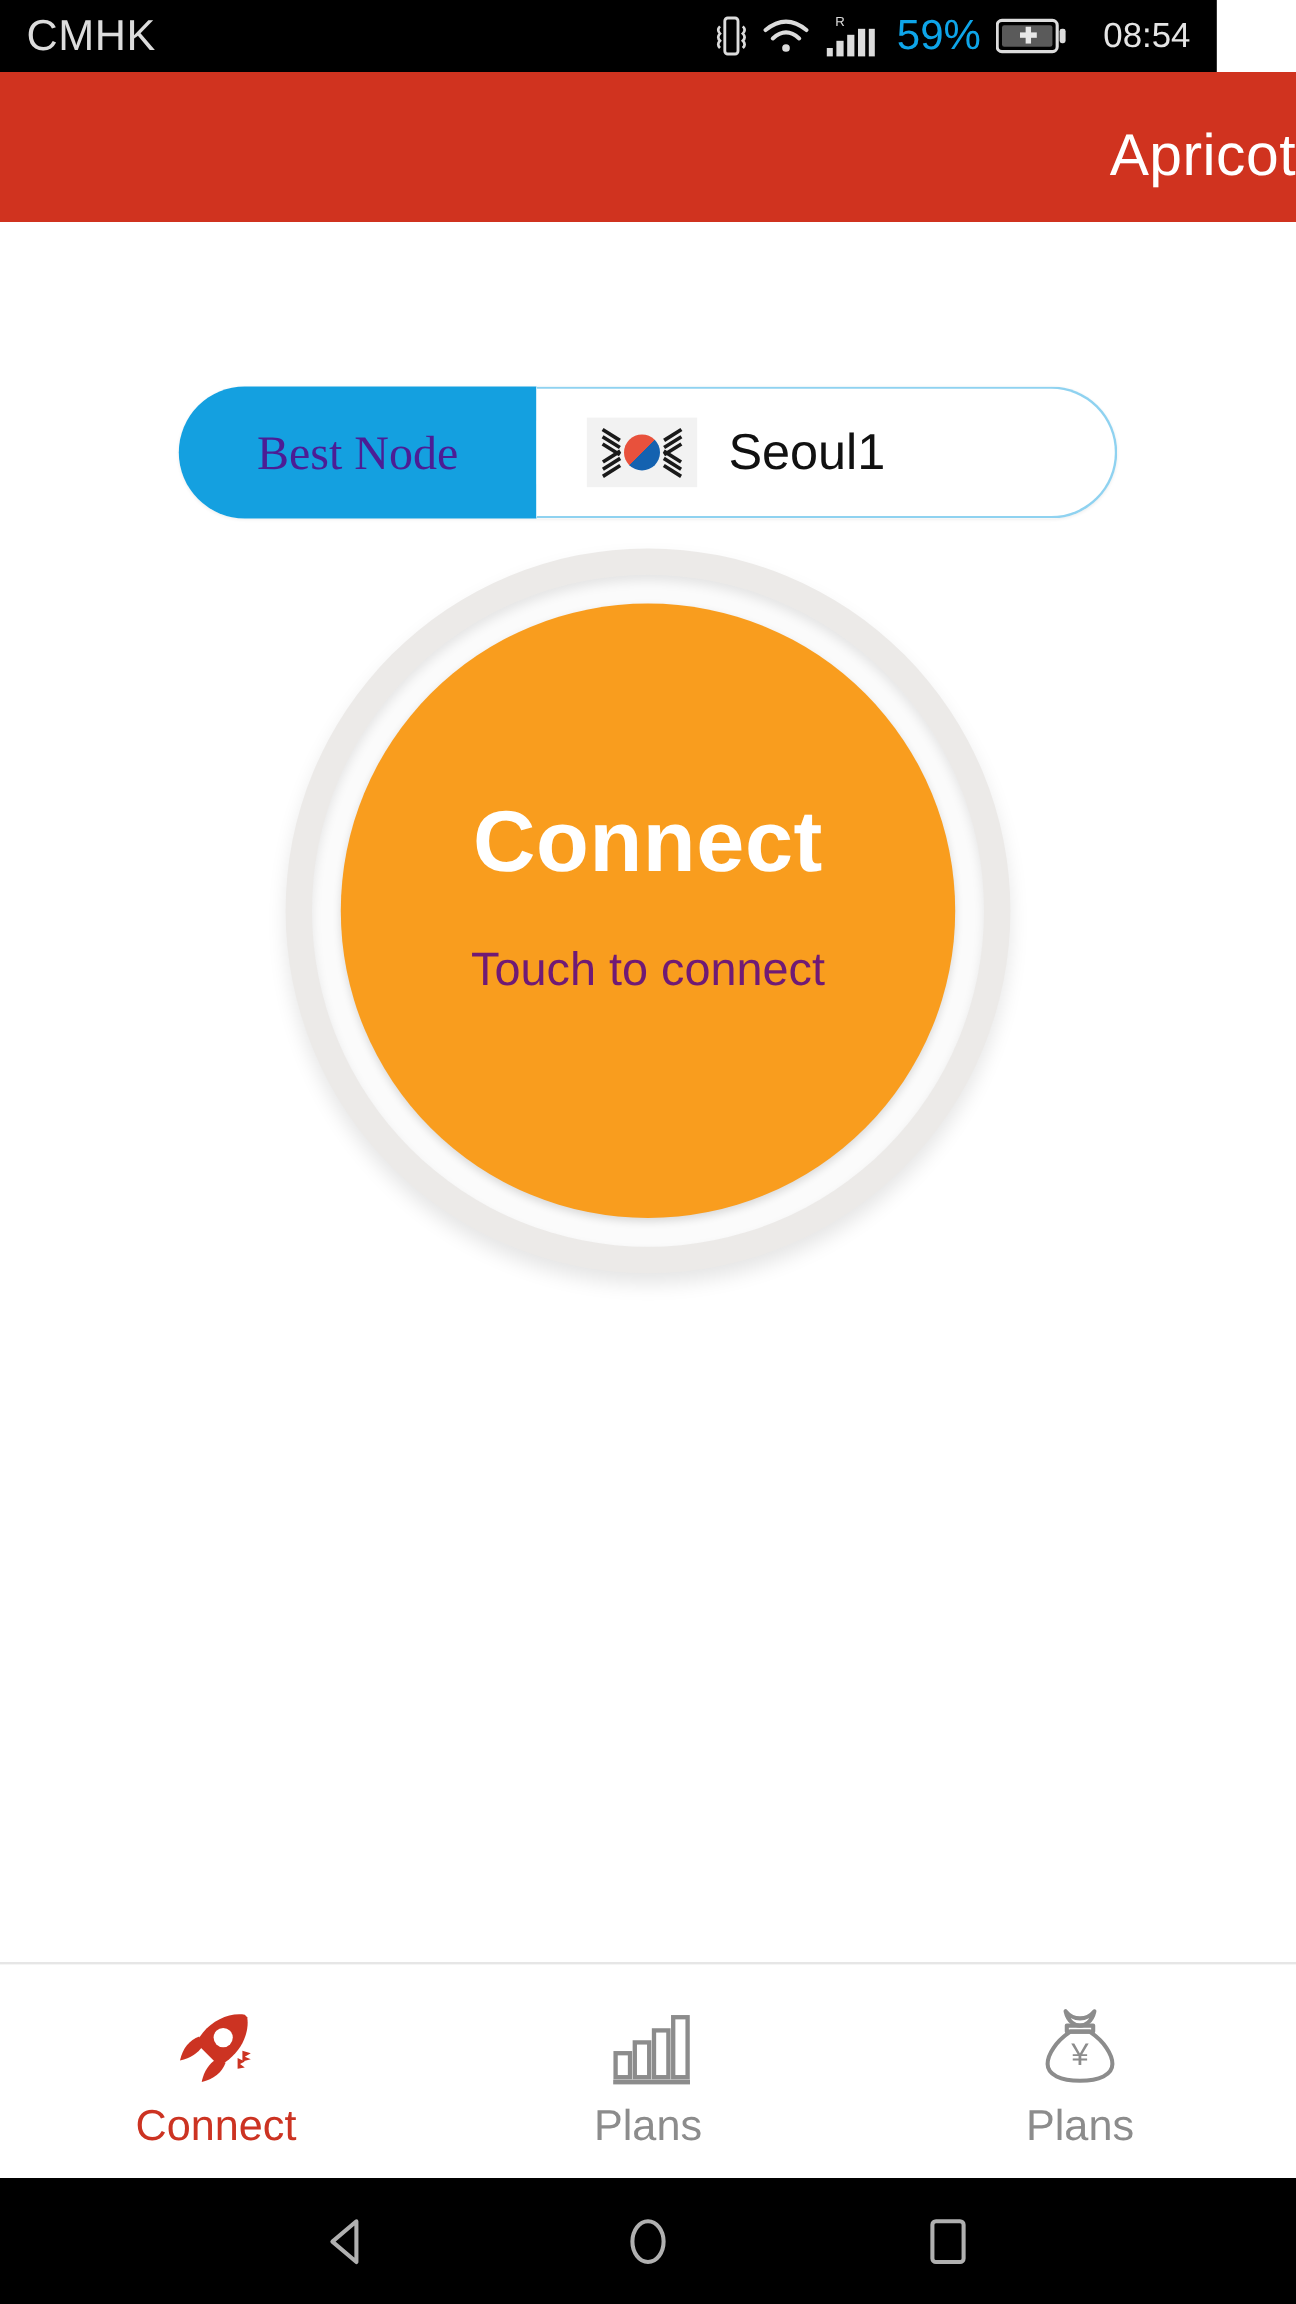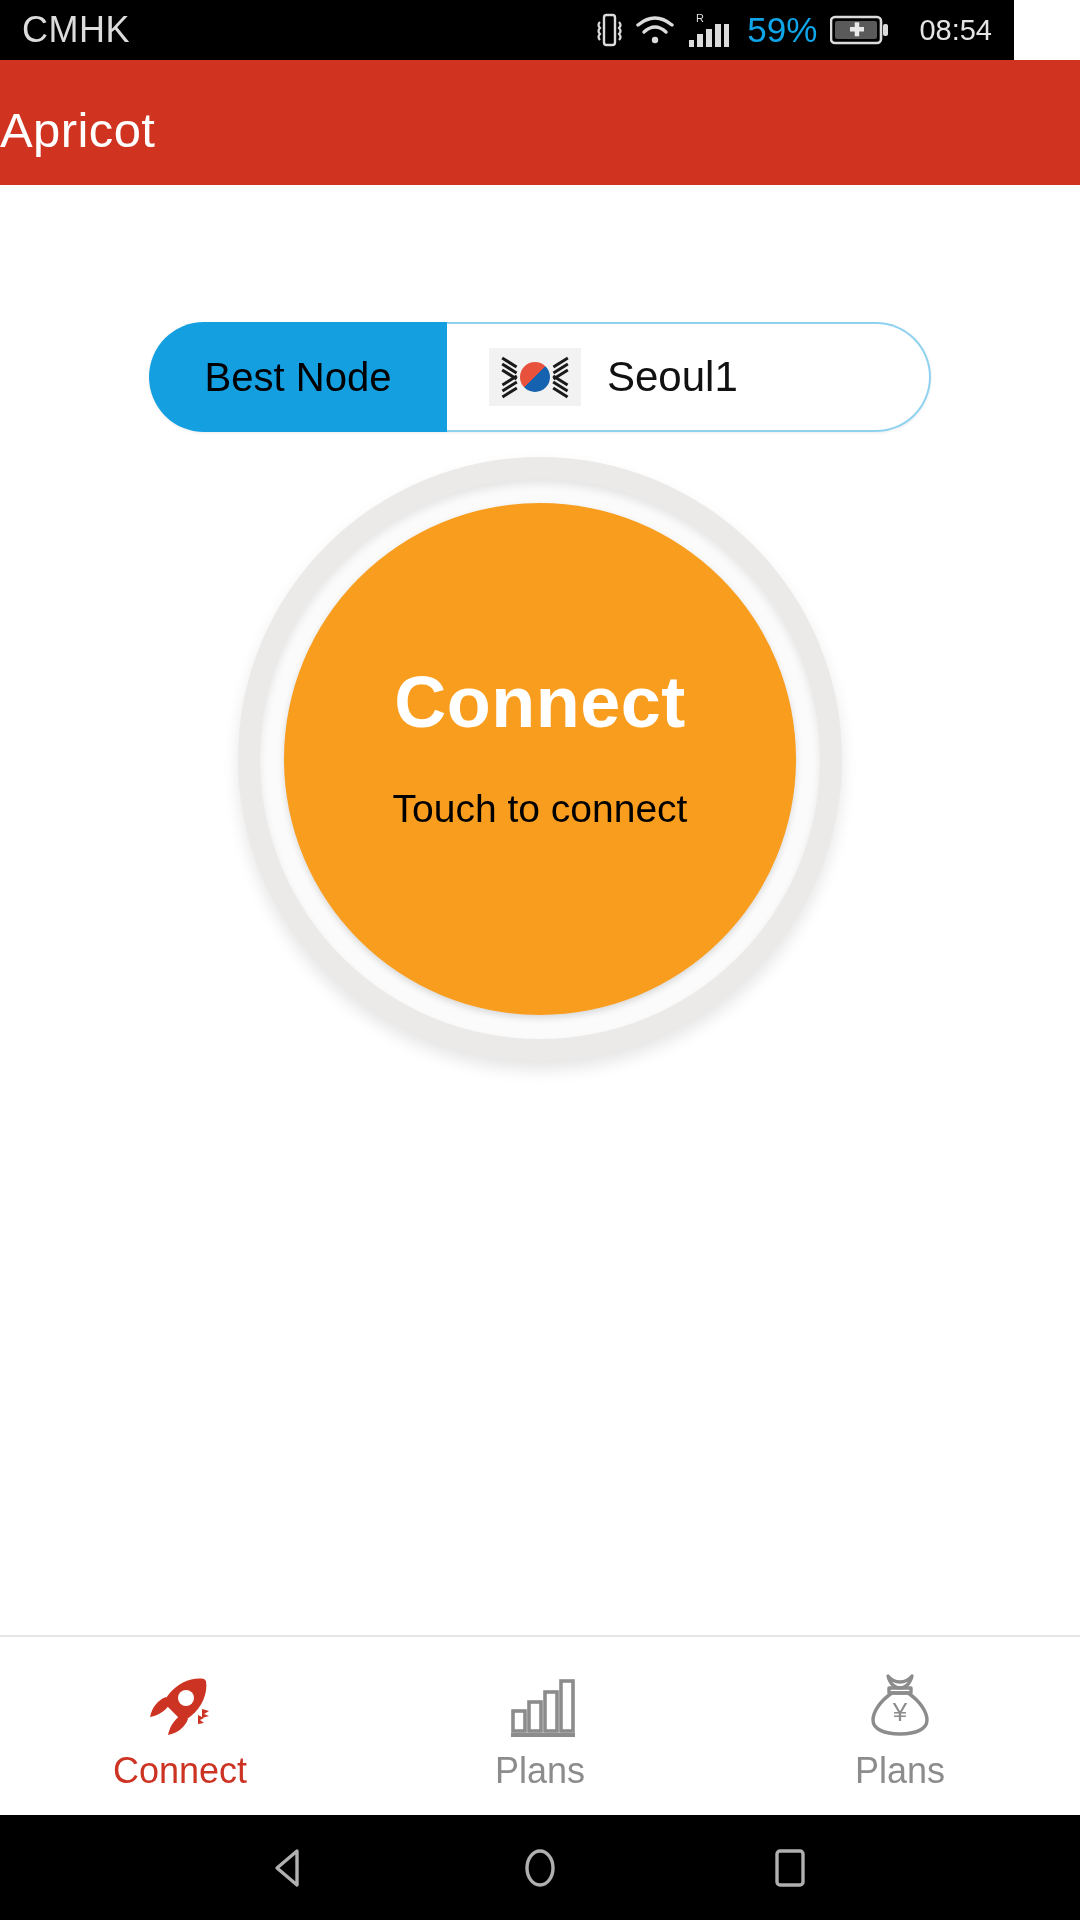--- a/index.html
+++ b/index.html
@@ -21,42 +21,42 @@
   .carrier{ font-size:36px; letter-spacing:.5px; color:#dcdcdc; }
   .status-right{ display:flex; align-items:center; gap:13px; }
   .st-ico{ display:flex; align-items:center; }
   .pct{ font-size:35px; color:#0ea5e9; margin-left:2px; }
   .clock{ font-size:29px; color:#e5e5e5; margin-left:16px; }
 
   
   .appbar{
     position:absolute; top:60px; left:0; width:1080px; height:139px;
     background:#d0331f;
-    display:flex; align-items:center; justify-content:flex-start;
+    display:flex; align-items:center; justify-content:flex-end;
   }
   .appbar-title{ color:#fff; font-size:49px; font-weight:400; letter-spacing:.4px; }
 
   
   .content{ position:absolute; top:185px; left:0; width:1080px; height:1450px; background:#fff; }
 
   
   .node-pill{
     position:absolute; top:137px; left:149px;
     width:782px; height:110px;
     display:flex; align-items:stretch;
     border-radius:55px;
     background:#fff;
     box-shadow:0 1px 3px rgba(0,0,0,.08);
   }
   .pill-left{
     width:298px; background:#14a0e0;
     border-radius:55px 0 0 55px;
     display:flex; align-items:center; justify-content:center;
   }
-  .pill-left span{ color:#000000; font-size:40px; }
+  .pill-left span{ color:#4c1d95; font-size:40px;font-family:Liberation Serif, serif; }
   .pill-right{
     flex:1;
     border:2px solid #8fd2f0; border-left:none;
     border-radius:0 55px 55px 0;
     background:#fff;
     display:flex; align-items:center; padding-left:42px; gap:26px;
   }
   .flag{
     width:92px; height:58px; position:relative;
     background:#f2f2f2; overflow:hidden; flex:none;
@@ -101,21 +101,21 @@
     background:#f99d1e;
     display:flex; flex-direction:column;
     align-items:center; justify-content:center;
     box-shadow:0 3px 7px rgba(0,0,0,.14);
     cursor:pointer;
   }
   .connect-label{
     color:#fff; font-size:72px; font-weight:bold; letter-spacing:.5px;
     margin-top:-26px;
   }
-  .connect-sub{ color:#000000; font-size:39px; margin-top:44px; }
+  .connect-sub{ color:#701a75; font-size:39px; margin-top:44px; }
 
   
   .tabbar{
     position:absolute; top:1635px; left:0; width:1080px; height:180px;
     background:#fff; border-top:2px solid #e6e6e6;
     display:flex;
   }
   .tab{
     flex:1; display:flex; flex-direction:column;
     align-items:center; justify-content:center; gap:6px;

